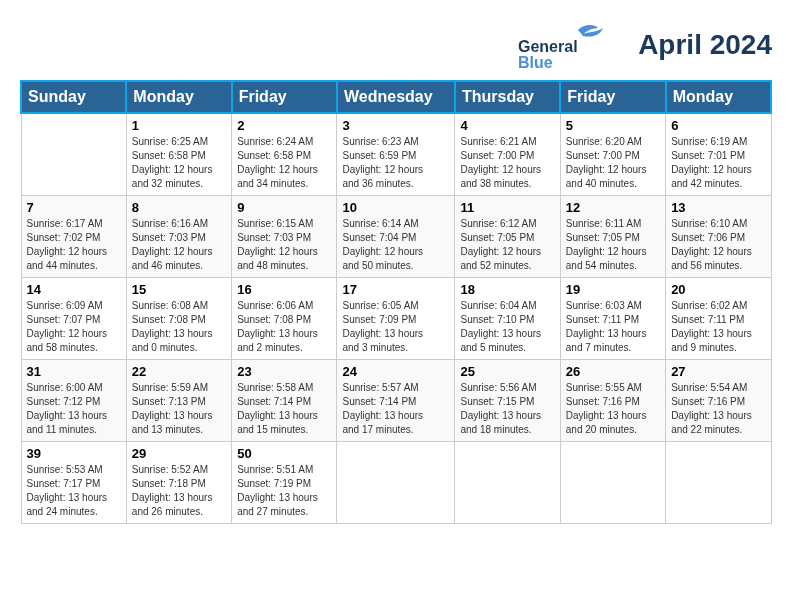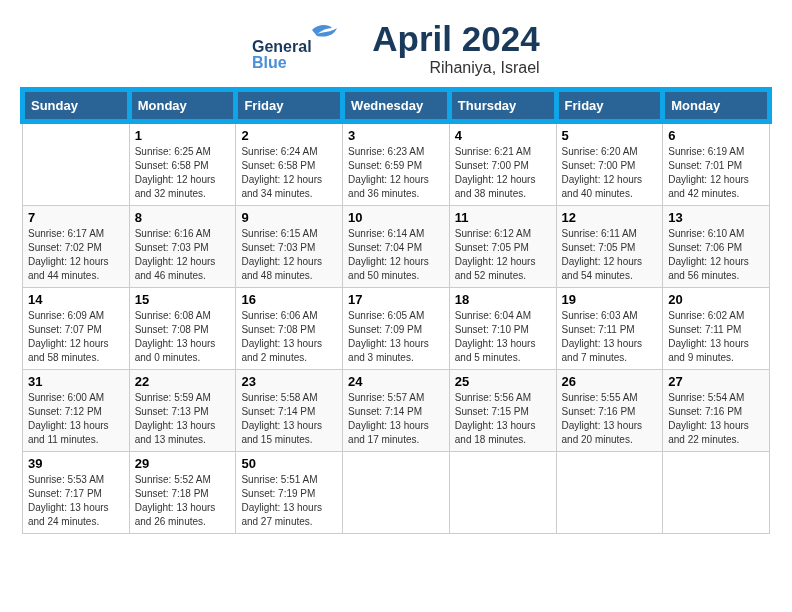--- a/index.html
+++ b/index.html
@@ -5,55 +5,56 @@
     * { box-sizing: border-box; margin: 0; padding: 0; }
     body {
       font-family: Arial, sans-serif;
       background: #fff;
       width: 792px;
       min-height: 612px;
       padding: 20px;
     }
     .header {
       display: flex;
-      justify-content: center;
+      justify-content: flex-end;
       align-items: flex-start;
       margin-bottom: 10px;
     }
     .logo {
       display: flex;
       flex-direction: column;
       align-items: flex-start;
     }
     .title-block {
       text-align: right;
     }
     .month-title {
-      font-size: 35px;
+      font-size: 28px;
       font-weight: bold;
       color: #1a3a5c;
       line-height: 1.1;
+      margin-top: 10px;
     }
     .location-title {
       font-size: 16px;
       color: #333;
     }
     table {
       width: 100%;
       border-collapse: collapse;
       font-size: 11px;
     }
     thead tr th {
       background-color: #2a6496;
       color: #fff;
       text-align: left;
       padding: 6px 6px;
-      font-size: 13px;
+      font-size: 16px;
       font-weight: bold;
-      border: 5px solid #0ea5e9;
+      border: 2px solid #0ea5e9;
     }
     tbody tr {
       vertical-align: top;
     }
     tbody tr td {
       border: 1px solid #ccc;
       padding: 4px 5px;
       vertical-align: top;
       min-height: 80px;
     }
@@ -82,21 +83,20 @@
   <div class="logo">
     <svg width="120" height="50" viewBox="0 0 120 50">
 
       <path d="M60 10 C65 5, 75 3, 80 8 C75 8, 70 10, 65 14 C70 12, 80 12, 85 8 C82 15, 75 18, 65 16 Z" fill="#4a90d9"></path>
       <text x="0" y="32" font-family="Arial" font-size="16" font-weight="bold" fill="#1a3a5c">General</text>
       <text x="0" y="48" font-family="Arial" font-size="16" font-weight="bold" fill="#4a90d9">Blue</text>
     </svg>
   </div>
   <div class="title-block">
     <div class="month-title">April 2024</div>
-    <div class="location-title">Rihaniya, Israel</div>
   </div>
 </div>
 
 <table>
   <thead>
     <tr>
     <th>Sunday</th>
         <th>Monday</th>
         <th>Friday</th>
         <th>Wednesday</th>

